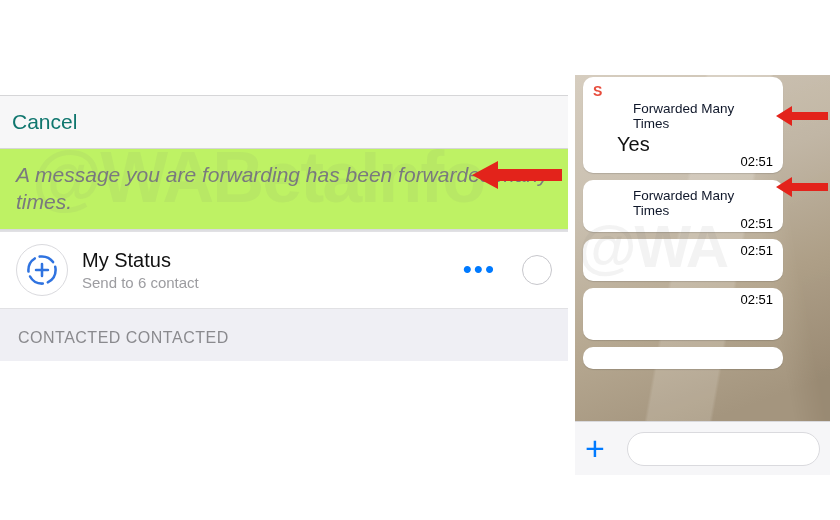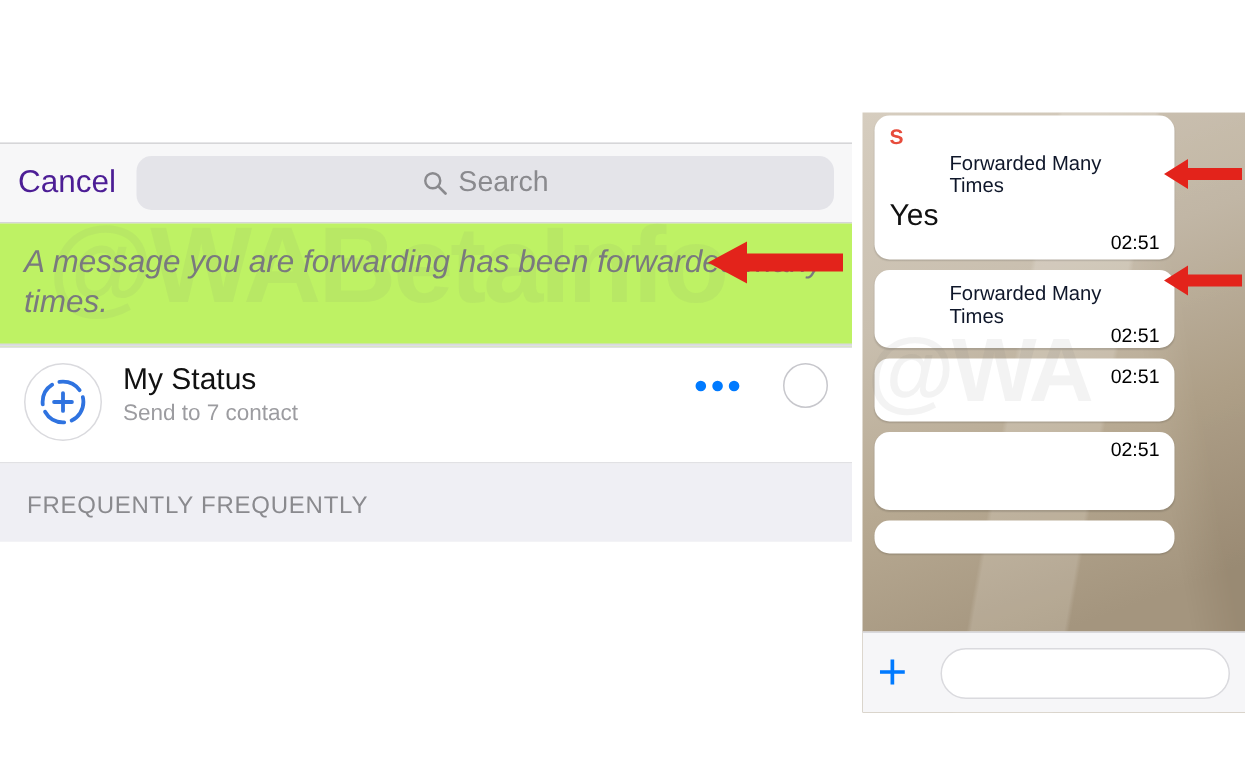--- a/index.html
+++ b/index.html
@@ -25,21 +25,21 @@
   .search-row {
     display: flex;
     align-items: center;
     height: 54px;
     background: #f7f7f8;
     border-top: 1px solid #d6d6d8;
     border-bottom: 1px solid #d6d6d8;
     padding: 0 12px;
   }
   .cancel {
-    color: #4c1d95;
+    color: #0f766e;
     font-size: 21px;
     margin-right: 14px;
     flex: 0 0 auto;
   }
   .search-field {
     flex: 1;
     height: 36px;
     background: #e4e4e9;
     border-radius: 10px;
     display: flex;
@@ -61,20 +61,21 @@
     line-height: 1.3;
     background: #bef264;
     border-bottom: 1px solid #dedee2;
     position: relative;
     font-style: italic;
   }
   .banner .thin { border-top: 1px solid #d9d9dd; position:absolute; left:0; right:0; bottom:0; }
 
   .status-row {
     display: flex;
+    align-items: center;
     background: #ffffff;
     border-top: 1px solid #e1e1e4;
     border-bottom: 1px solid #e1e1e4;
     padding: 10px 16px;
     height: 78px;
   }
   .status-ring {
     width: 52px; height: 52px;
     border-radius: 50%;
     border: 1px solid #dadade;
@@ -161,21 +162,21 @@
     background: #fff;
     border-radius: 10px;
     padding: 6px 10px 4px;
     box-shadow: 0 1px 1px rgba(0,0,0,0.13);
     display: flex;
     flex-direction: column;
     position: relative;
   }
   .bubble .sender { color: #e74c3c; font-size: 14px; font-weight: 600; }
   .bubble .fwd   { color: #0f172a; font-size: 13.5px; padding-top: 2px; margin-left: 40px;}
-  .bubble .msg   { color: #111;    font-size: 20px; padding: 2px 0 0; }
+  .bubble .msg   { color: #111;    font-size: 20px; padding: 2px 0 0; margin-left: 24px; }
   .bubble .time  { color: #000000; font-size: 13px; align-self: flex-end; margin-top: -2px;}
 
   .bubble.short1 { height: 42px; }
   .bubble.short2 { height: 52px; }
   .bubble.cutoff { height: 22px; padding-top:0; padding-bottom:0; }
 
   .arrow-r1, .arrow-r2 {
     position: absolute;
     width: 52px; height: 24px;
     pointer-events: none;
@@ -220,53 +221,44 @@
     margin-left: 6px;
   }
 </style>
 </head>
 <body>
 
 <div class="left-panel">
 
   <div class="search-row">
     <span class="cancel">Cancel</span>
-    <div class="search-field">
-      <span class="glass">
-        <svg viewBox="0 0 16 16">
-            <circle cx="6.5" cy="6.5" r="5" fill="none" stroke="#8a8a8e" stroke-width="1.6"></circle>
-            <line x1="10.4" y1="10.4" x2="15" y2="15" stroke="#8a8a8e" stroke-width="1.8" stroke-linecap="round"></line>
-          </svg>
-      </span>
-      <span>Search</span>
-    </div>
   </div>
 
   <div class="banner">
     <span>A message you are forwarding has been forwarded many times.</span>
     <div class="thin"></div>
   </div>
 
   <div class="status-row">
     <div class="status-ring">
       <svg viewBox="0 0 40 40">
         <circle cx="20" cy="20" r="16" fill="none" stroke="#2f73e0" stroke-width="3" stroke-dasharray="18 6" stroke-linecap="round"></circle>
         <line x1="20" y1="13" x2="20" y2="27" stroke="#2f73e0" stroke-width="3" stroke-linecap="round"></line>
         <line x1="13" y1="20" x2="27" y2="20" stroke="#2f73e0" stroke-width="3" stroke-linecap="round"></line>
       </svg>
     </div>
     <div class="status-text">
       <div class="status-title">My Status</div>
-      <div class="status-sub">Send to 7 contact</div>
+      <div class="status-sub">Send to 6 contact</div>
     </div>
     <span class="more-dots">•••</span>
     <span class="select-circle"></span>
   </div>
 
-  <div class="section-header">FREQUENTLY FREQUENTLY</div>
+  <div class="section-header">CONTACTED CONTACTED</div>
 </div>
 
 <div class="wm-left">@WABetaInfo</div>
 
 <svg class="arrow-left" viewBox="0 0 90 34">
   <polygon points="0,17 26,3 26,11 90,11 90,23 26,23 26,31" fill="#e3231b"></polygon>
 </svg>
 
 <div class="right-panel">
   <div class="bubble-strip">

